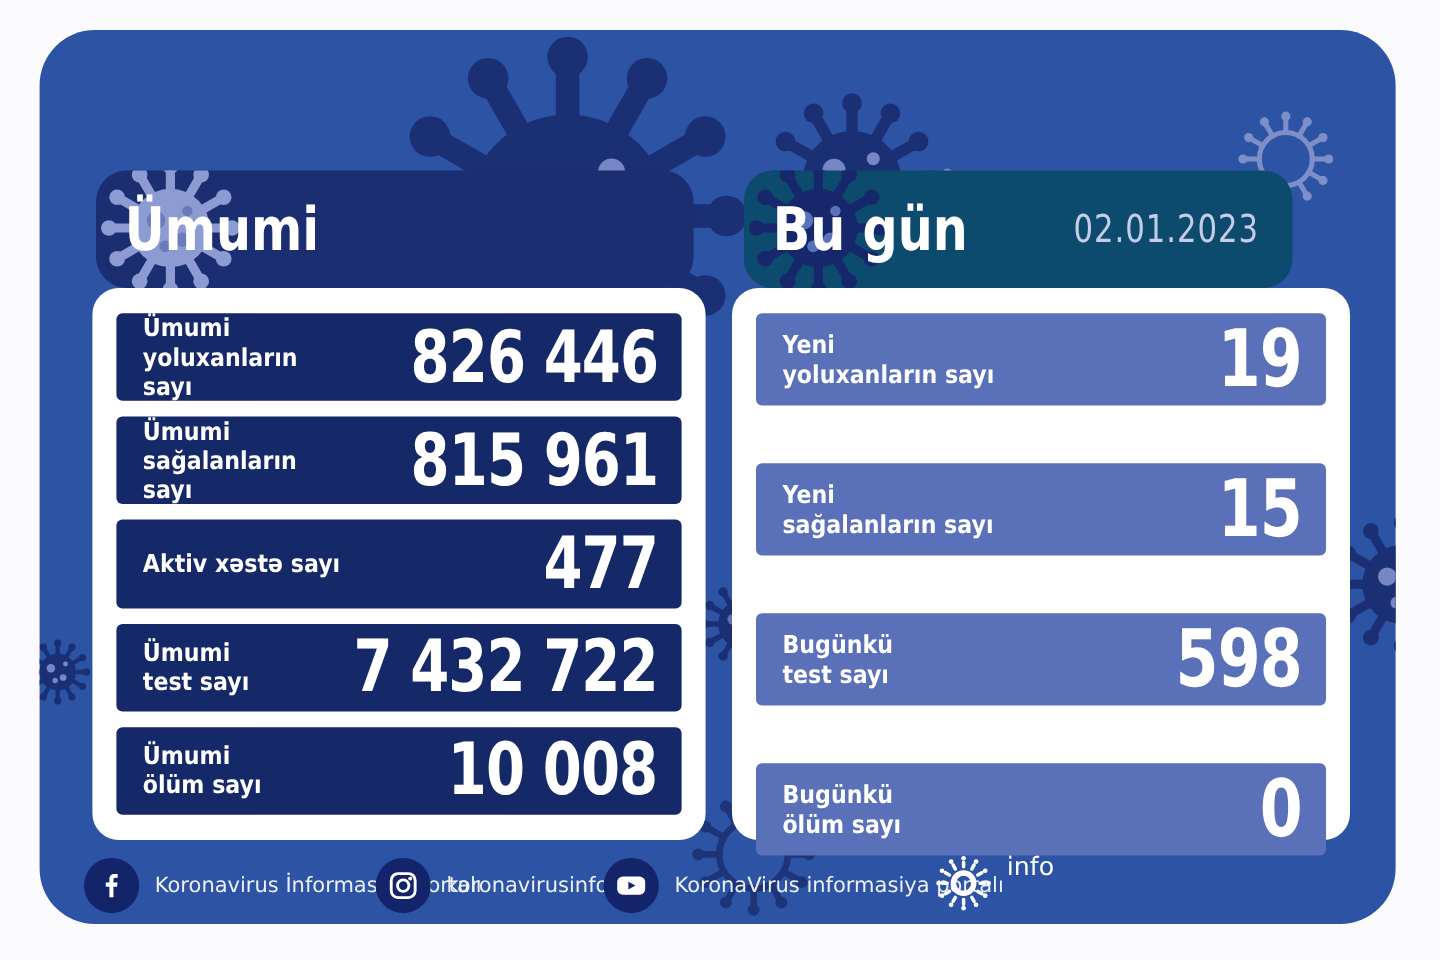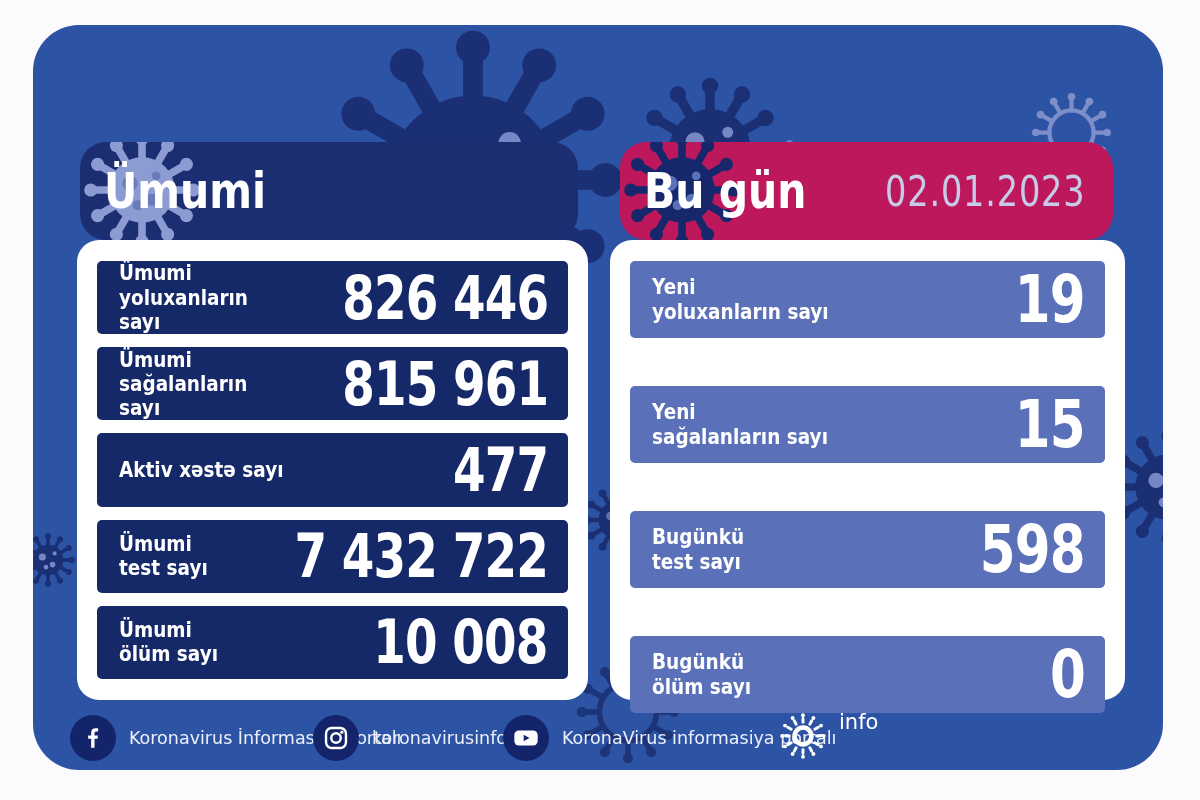--- a/index.html
+++ b/index.html
@@ -3,24 +3,24 @@
 <meta charset="utf-8">
 <style>
   html,body{margin:0;padding:0;background:#fbfbfd;font-family:"DejaVu Sans","Liberation Sans",sans-serif;}
   .page{position:relative;width:1200px;height:800px;background:#fbfbfd;overflow:hidden;}
   .panel{position:absolute;left:33px;top:25px;width:1130px;height:745px;background:#2d53a5;border-radius:46px;overflow:hidden;}
   .decor{position:absolute;}
   .title{position:absolute;left:33px;top:66px;width:1130px;text-align:center;color:#ffffff;font-size:33px;font-weight:bold;z-index:2;white-space:nowrap;}
   .title .squeeze{display:inline-block;transform:scaleX(0.76);transform-origin:center;letter-spacing:-0.5px;}
   .hdr{position:absolute;top:142px;height:98px;border-radius:26px;overflow:hidden;z-index:3;display:flex;align-items:center;}
   .hdr-left{left:80px;width:498px;background:#1b2e72;}
-  .hdr-right{left:620px;width:493px;background:#be185d;}
+  .hdr-right{left:620px;width:457px;background:#0c4a6e;border-radius:24px;}
   .hdr-label{position:relative;z-index:2;color:#fff;font-size:50px;font-weight:bold;margin-left:24px;display:inline-block;transform:scaleX(0.82);transform-origin:left center;white-space:nowrap;}
   .hdr-virus{position:absolute;left:2px;top:-12px;width:120px;height:120px;z-index:1;}
-  .date{position:absolute;right:28px;top:0;height:98px;display:flex;align-items:center;color:#c6cbe7;font-size:42px;font-weight:400;z-index:2;}
+  .date{position:absolute;right:28px;top:0;height:98px;display:flex;align-items:center;color:#c6cbe7;font-size:32px;font-weight:400;z-index:2;}
   .date span{display:inline-block;transform:scaleX(0.8);transform-origin:right center;letter-spacing:1px;white-space:nowrap;}
   .card{position:absolute;top:240px;height:460px;background:#ffffff;border-radius:22px;z-index:2;display:flex;flex-direction:column;gap:13px;padding:21px 20px;box-sizing:border-box;}
   .card-left{left:77px;width:511px;}
   .card-right{left:610px;width:515px;gap:48px;}
   .row{flex:1;border-radius:5px;display:flex;align-items:center;justify-content:space-between;padding:0 20px 0 22px;}
   .row-navy{background:#152868;}
   .row-peri{background:#5a70b8;}
   .row-label{color:#fff;font-size:20.5px;font-weight:bold;line-height:1.18;white-space:pre-line;display:inline-block;transform:scaleX(0.9);transform-origin:left center;}
   .row-value{color:#fff;font-weight:bold;display:inline-block;transform:scaleX(0.78);transform-origin:right center;letter-spacing:-1px;white-space:nowrap;}
   .card-left .row-value{font-size:60px;}

